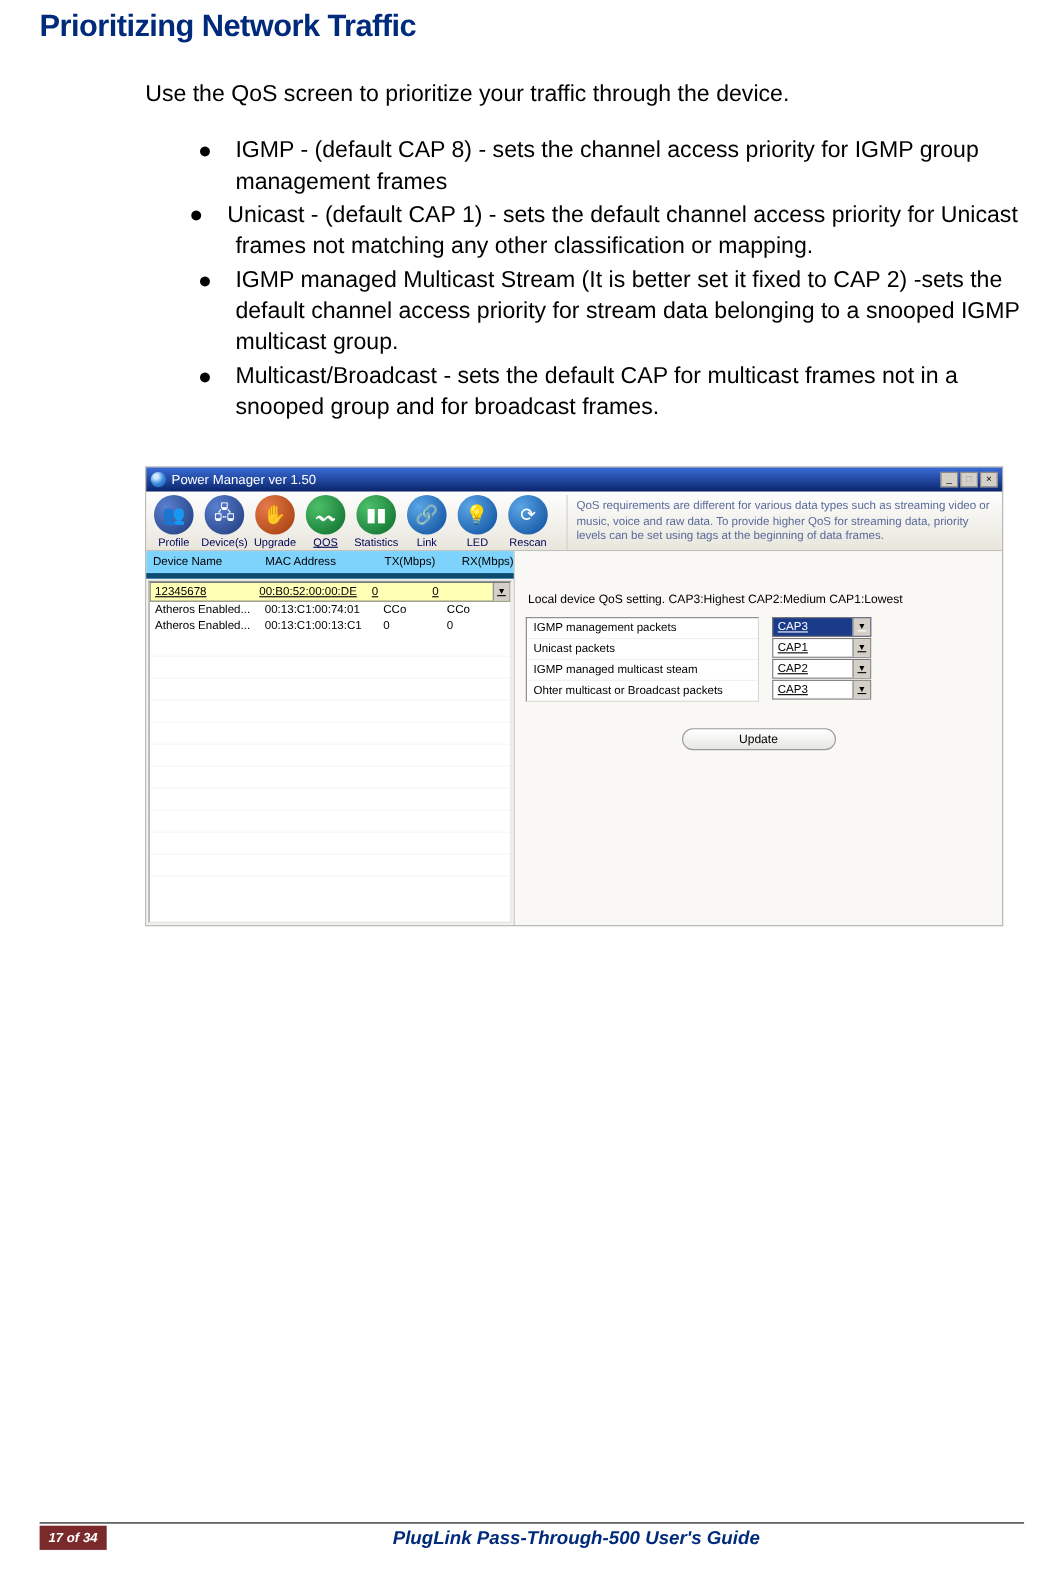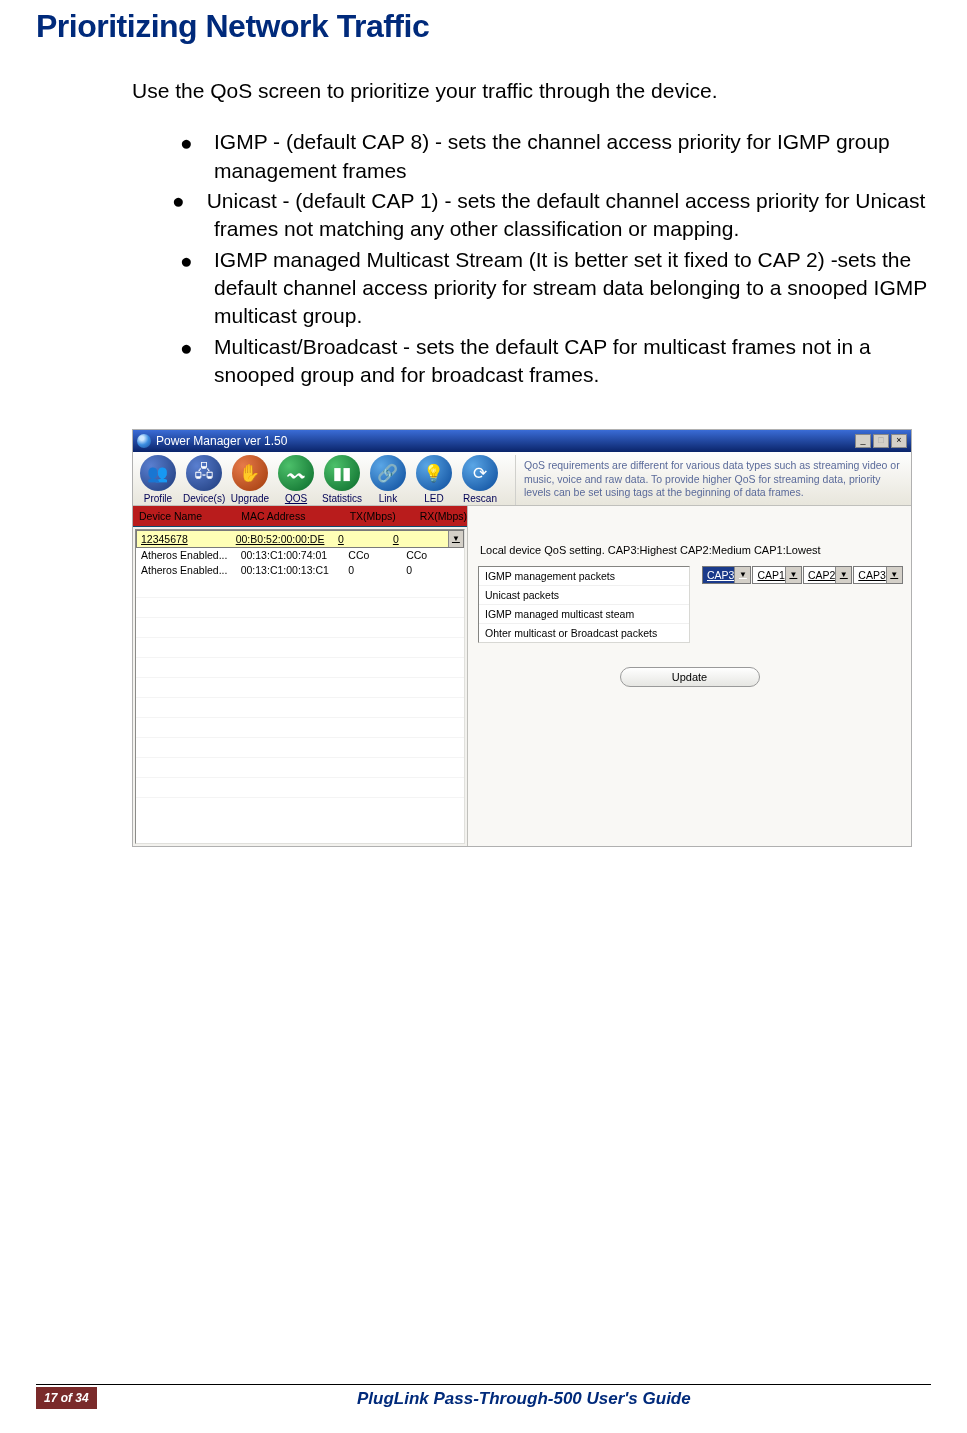--- a/index.html
+++ b/index.html
@@ -11,21 +11,21 @@
     background: #fff;
     font-family: Arial, Helvetica, sans-serif;
     position: relative;
     color: #000;
   }
   .page {
     padding: 0 36px;
   }
   .heading {
     font-family: Tahoma, Verdana, sans-serif;
-    font-size: 32px;
+    font-size: 28px;
     font-weight: bold;
     color: #002a7b;
     margin: 8px 0 32px 0;
     letter-spacing: -0.5px;
   }
   .intro {
     font-size: 21px;
     margin: 0 0 24px 96px;
     line-height: 1.3;
   }
@@ -133,22 +133,22 @@
     height: 340px;
   }
   .left-pane {
     width: 335px;
     border-right:1px solid #c0c0bc;
     background:#f3f2ee;
     display:flex;flex-direction:column;
   }
   .dev-header {
     display:flex;
-    background:#b91c1c;
-    border-bottom:1px solid #0c4a6e;
+    background:#7dd3fc;
+    border-bottom:5px solid #0c4a6e;
     padding: 4px 0 4px 6px;
     font-size:10.5px;
     gap:24px;
   }
   .col-name{width:100px;}
   .col-mac{width:108px;}
   .col-tx{width:58px;}
   .col-rx{width:58px;}
   .dev-list{
     flex:1;
@@ -184,21 +184,21 @@
     border:1px inset #d8d8d4;
   }
   .qlabel{
     padding:3px 6px;
     border-bottom:1px solid #f0f0f0;
     font-size:10.5px;
   }
   .qlabel:last-child{border-bottom:0;}
   .qos-selects{
     width:90px;
-    display:flex;gap:1px;
+    display:flex;flex-direction:column;gap:1px;
   }
   .sel{
     height:18px;
     border:1px solid #7a7a7a;
     background:#fff;
     display:flex;align-items:center;justify-content:space-between;
     padding:0 0 0 4px;
     font-size:10.5px;
     position:relative;
     text-decoration:underline;

